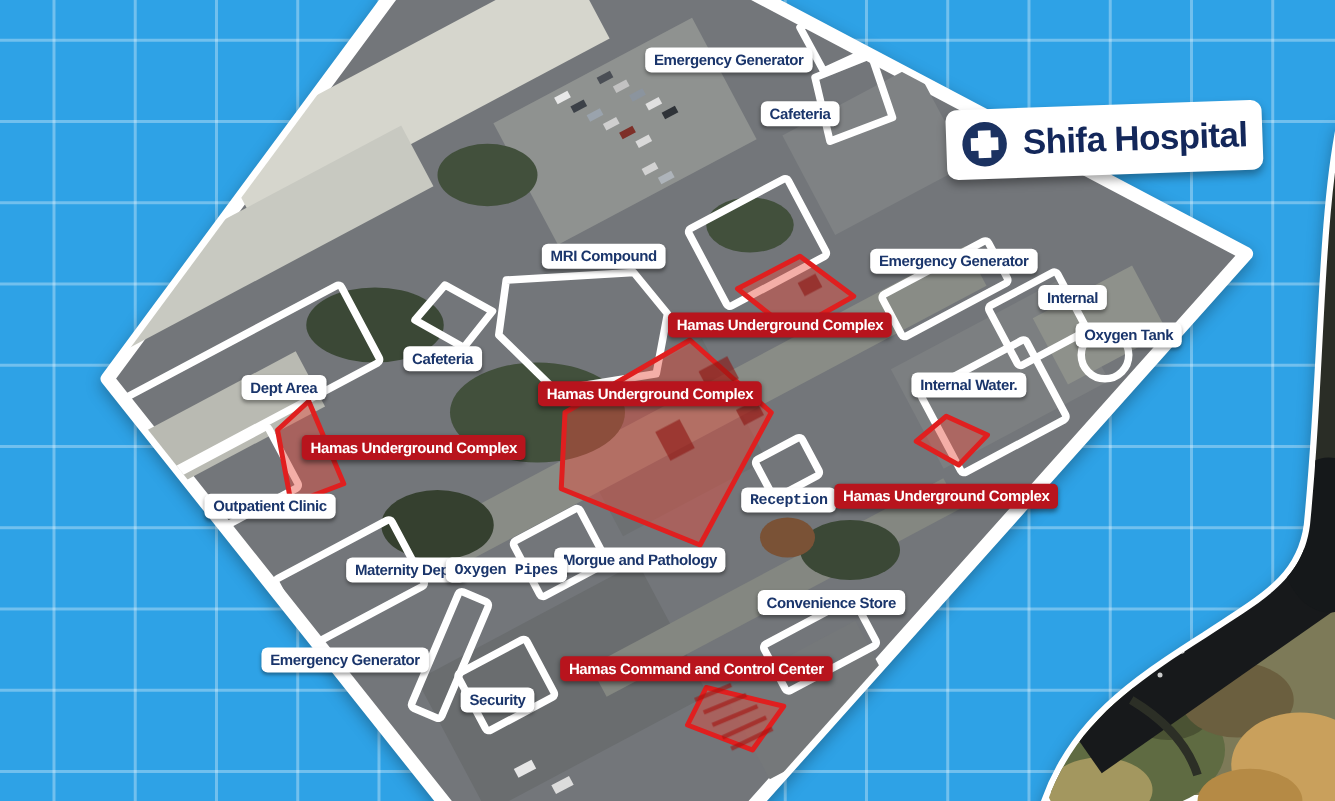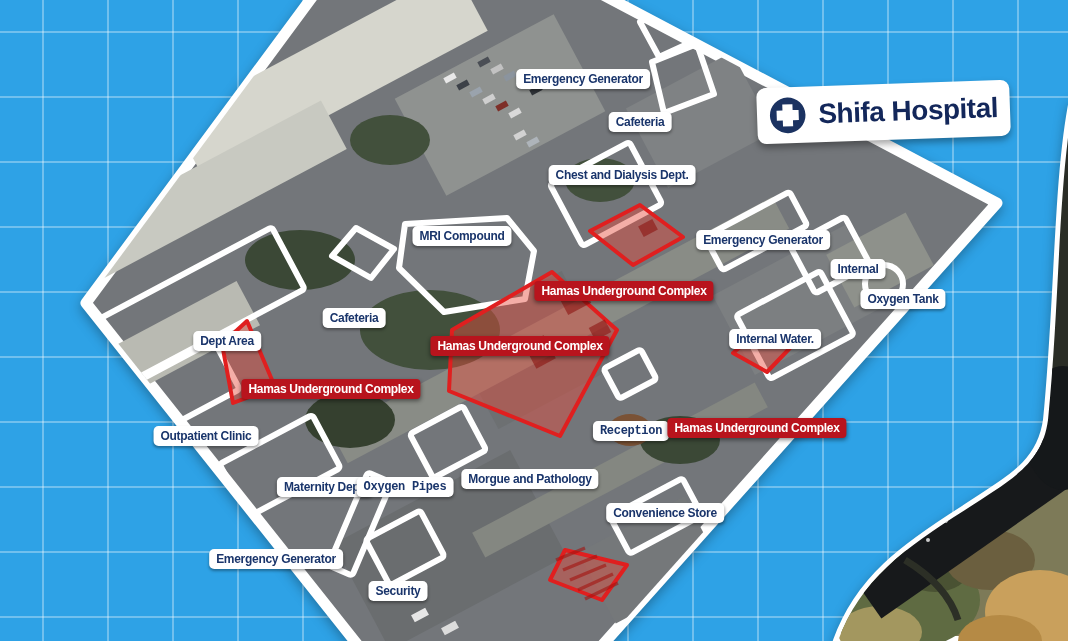--- a/index.html
+++ b/index.html
@@ -17,21 +17,20 @@
   }
   svg.layer{position:absolute;left:0;top:0;}
   .map-border{filter:drop-shadow(0 4px 6px rgba(0,0,0,.3));}
   .label-layer{position:absolute;left:0;top:0;width:100%;height:100%;}
   .lbl{
     position:absolute;transform:translate(-50%,-50%);
     background:var(--flbg,#fff);color:var(--fltx,#1a356b);
     font-weight:bold;font-size:12px;letter-spacing:-0.3px;
     padding:3px 7px;border-radius:5px;white-space:nowrap;
     box-shadow:0 2px 3px rgba(0,0,0,.35);
-    margin-top:31px;
   }
   .lbl.red{
     background:var(--tlbg,#b8141d);color:var(--tltx,#fff);
     border-radius:4px;box-shadow:0 2px 4px rgba(0,0,0,.45);
   }
   .title-box{
     position:absolute;left:757px;top:84px;width:253px;height:56px;
     background:var(--flbg,#fff);border-radius:9px;
     display:flex;align-items:center;gap:12px;padding:0 12px;
     box-sizing:border-box;box-shadow:0 4px 7px rgba(0,0,0,.35);
@@ -129,40 +128,40 @@
       <rect x="-11" y="-13" width="22" height="26" fill="#8c1512" transform="translate(540,352) rotate(-28)"></rect>
       <rect x="-9" y="-7" width="18" height="14" fill="#8c1512" transform="translate(600,330) rotate(-28)"></rect>
       <rect x="-8" y="-6" width="16" height="12" fill="#8c1512" transform="translate(648,228) rotate(-28)"></rect>
       <path d="M556,560 L585,548 M563,570 L597,556 M570,580 L606,565 M578,590 L613,574 M585,599 L618,583" stroke="#a31310" stroke-width="3.5" fill="none"></path>
     </g>
   </svg>
 
   <div class="label-layer">
       <div class="lbl" style="left: 583px; top: 48px;">Emergency Generator</div>
       <div class="lbl" style="left: 640px; top: 91px;">Cafeteria</div>
-      <div class="lbl" style="left: 622px; top: 144px;">Chest and Dialysis Dept.</div>
-      <div class="lbl" style="left: 462px; top: 205px;">MRI Compound</div>
+      <div class="lbl" style="left: 483px; top: 205px;">MRI Compound</div>
       <div class="lbl" style="left: 763px; top: 209px;">Emergency Generator</div>
       <div class="lbl" style="left: 858px; top: 238px;">Internal</div>
       <div class="lbl" style="left: 903px; top: 268px;">Oxygen Tank</div>
       <div class="lbl" style="left: 775px; top: 308px;">Internal Water.</div>
       <div class="lbl" style="left: 227px; top: 310px;">Dept Area</div>
       <div class="lbl" style="left: 354px; top: 287px;">Cafeteria</div>
-      <div class="lbl" style="left: 206px; top: 405px;">Outpatient Clinic</div>
+      <div class="lbl" style="left: 216px; top: 405px;">Outpatient Clinic</div>
       <div class="lbl" style="left: 631px; top: 400px; font-family: Liberation Mono, monospace;">Reception</div>
-      <div class="lbl" style="left: 530px; top: 448px;">Morgue and Pathology</div>
+      <div class="lbl" style="left: 512px; top: 448px;">Morgue and Pathology</div>
       <div class="lbl" style="left: 665px; top: 482px;">Convenience Store</div>
       <div class="lbl" style="left: 325px; top: 456px;">Maternity Dept.</div>
       <div class="lbl" style="left: 405px; top: 456px; font-family: Liberation Mono, monospace;">Oxygen Pipes</div>
       <div class="lbl" style="left: 276px; top: 528px;">Emergency Generator</div>
       <div class="lbl" style="left: 398px; top: 560px;">Security</div>
       <div class="lbl red" style="left: 624px; top: 260px;">Hamas Underground Complex</div>
       <div class="lbl red" style="left: 520px; top: 315px;">Hamas Underground Complex</div>
       <div class="lbl red" style="left: 331px; top: 358px;">Hamas Underground Complex</div>
       <div class="lbl red" style="left: 757px; top: 397px;">Hamas Underground Complex</div>
+      <div class="lbl red" style="left: 557px; top: 535px;">Hamas Command and Control Center</div>
     </div>
 
   <div class="title-box">
     <svg width="44" height="44" viewBox="0 0 44 44">
       <circle id="title-icon-circle" cx="22" cy="22" r="21" fill="#1b3261"></circle>
       <path id="title-icon-cross" d="M16 9 h12 v7 h7 v12 h-7 v7 h-12 v-7 h-7 v-12 h7 z" fill="#ffffff"></path>
     </svg>
     <span class="title-text">Shifa Hospital</span>
   </div>
 

